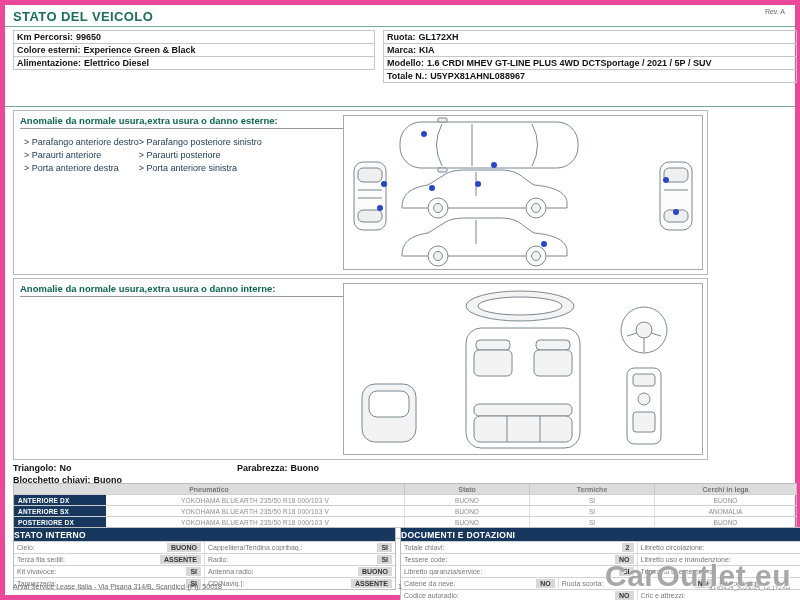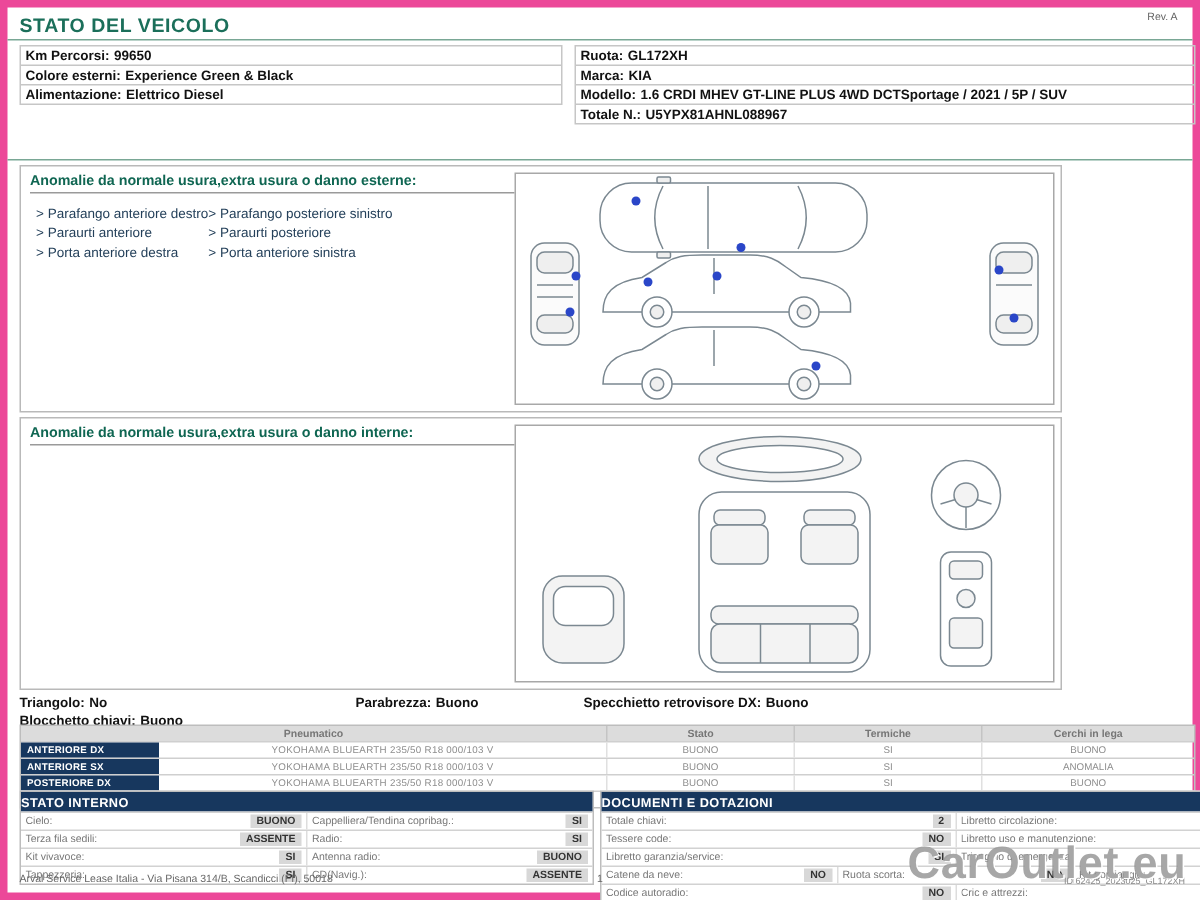--- a/index.html
+++ b/index.html
@@ -28,21 +28,21 @@
   .items ul{list-style:none}
   .items li{margin-bottom:3px;white-space:nowrap}
   .diagram{position:absolute;border:1px solid #a8a8a8;background:#fff;right:4px}
   .diag-ext{top:4px;width:360px;height:155px}
   .diag-int{top:4px;width:360px;height:172px}
   .diagram svg{display:block;width:100%;height:100%}
 
   .summary{position:absolute;left:8px;top:458px;width:784px;font-size:9px;font-weight:bold}
   .summary .l1{display:flex}
   .summary .l1 .it:nth-child(1){width:224px}
-  .summary .l1 .it:nth-child(2){width:152px}
+  .summary .l1 .it:nth-child(2){width:128px}
   .summary .l1 .it:nth-child(3){width:216px}
   .summary .l1 .it:nth-child(4){width:216px}
   .summary .l2{margin-top:2px}
   .summary .lab{margin-right:3px}
 
   .tyres{position:absolute;left:8px;top:478px;width:784px;border:1px solid #bdbdbd;font-size:6.5px}
   .t-head{display:grid;grid-template-columns:390px 125px 125px 1fr;background:#dcdcdc;color:#767676;font-weight:bold;font-size:7px}
   .t-head div{text-align:center;padding:1.5px 0;border-left:1px solid #c4c4c4}
   .t-head div:first-child{border-left:none}
   .t-row{display:grid;grid-template-columns:92px 298px 125px 125px 1fr;border-top:1px solid #cfcfcf;align-items:center}
@@ -193,21 +193,20 @@
           <rect x="289" y="128" width="22" height="20" rx="3"></rect>
         </g>
       </svg>
     </div>
   </div>
 
   <div class="summary">
     <div class="l1">
       <div class="it"><span class="lab">Triangolo:</span><span>No</span></div>
       <div class="it"><span class="lab">Parabrezza:</span><span>Buono</span></div>
-      <div class="it"><span class="lab">Specchietto retrovisore DX:</span><span>Buono</span></div>
     </div>
     <div class="l2">
       <div class="it"><span class="lab">Blocchetto chiavi:</span><span>Buono</span></div>
     </div>
   </div>
 
   <div class="tyres">
     <div class="t-head">
       <div>Pneumatico</div>
       <div>Stato</div>

